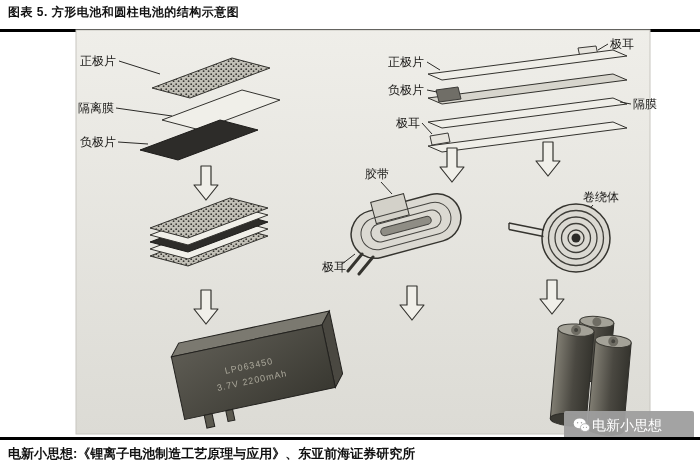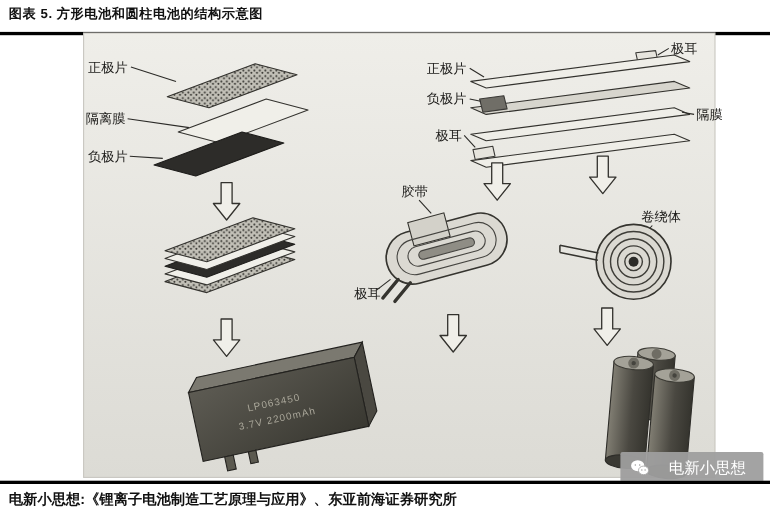--- a/index.html
+++ b/index.html
@@ -6,21 +6,21 @@
   .page{position:relative;width:700px;height:470px;background:#fff;overflow:hidden;
         font-family:"Liberation Sans",sans-serif;color:#111;}
   .hdr{position:absolute;top:0;left:0;right:0;height:25px;border-bottom:3px solid #000;
        background:#fff;padding:4px 8px 0 8px;box-sizing:content-box;}
   .hdr h1{margin:0;font-size:12px;font-weight:bold;letter-spacing:.5px;}
   .scanwrap{position:absolute;top:28px;left:0;width:700px;height:409px;}
   .ftr{position:absolute;top:437px;left:0;right:0;height:30px;border-top:3px solid #000;
        background:#fff;padding:5px 8px 0 8px;font-size:13px;font-weight:bold;}
   .wm{position:absolute;left:564px;top:383px;height:29px;min-width:130px;box-sizing:border-box;
       background:rgba(158,158,158,.95);border-radius:2px;color:#fff;display:flex;
-      align-items:center;gap:18px;padding:0 9px;font-size:14px;}
+      align-items:center;gap:2px;padding:0 9px;font-size:14px;}
   .wm .txt{white-space:nowrap;}
   svg text{font-family:"Liberation Sans",sans-serif;font-size:12px;fill:#1b1a18;}
   svg text.tiny{font-size:9px;fill:#aaa79a;letter-spacing:1px;}
   .ptr{stroke:#2b2a27;stroke-width:1;fill:none;}
   .arrow{fill:#f0efe9;stroke:#33322e;stroke-width:1.2;stroke-linejoin:round;}
 </style>
 </head>
 <body>
 
 <div class="page">

